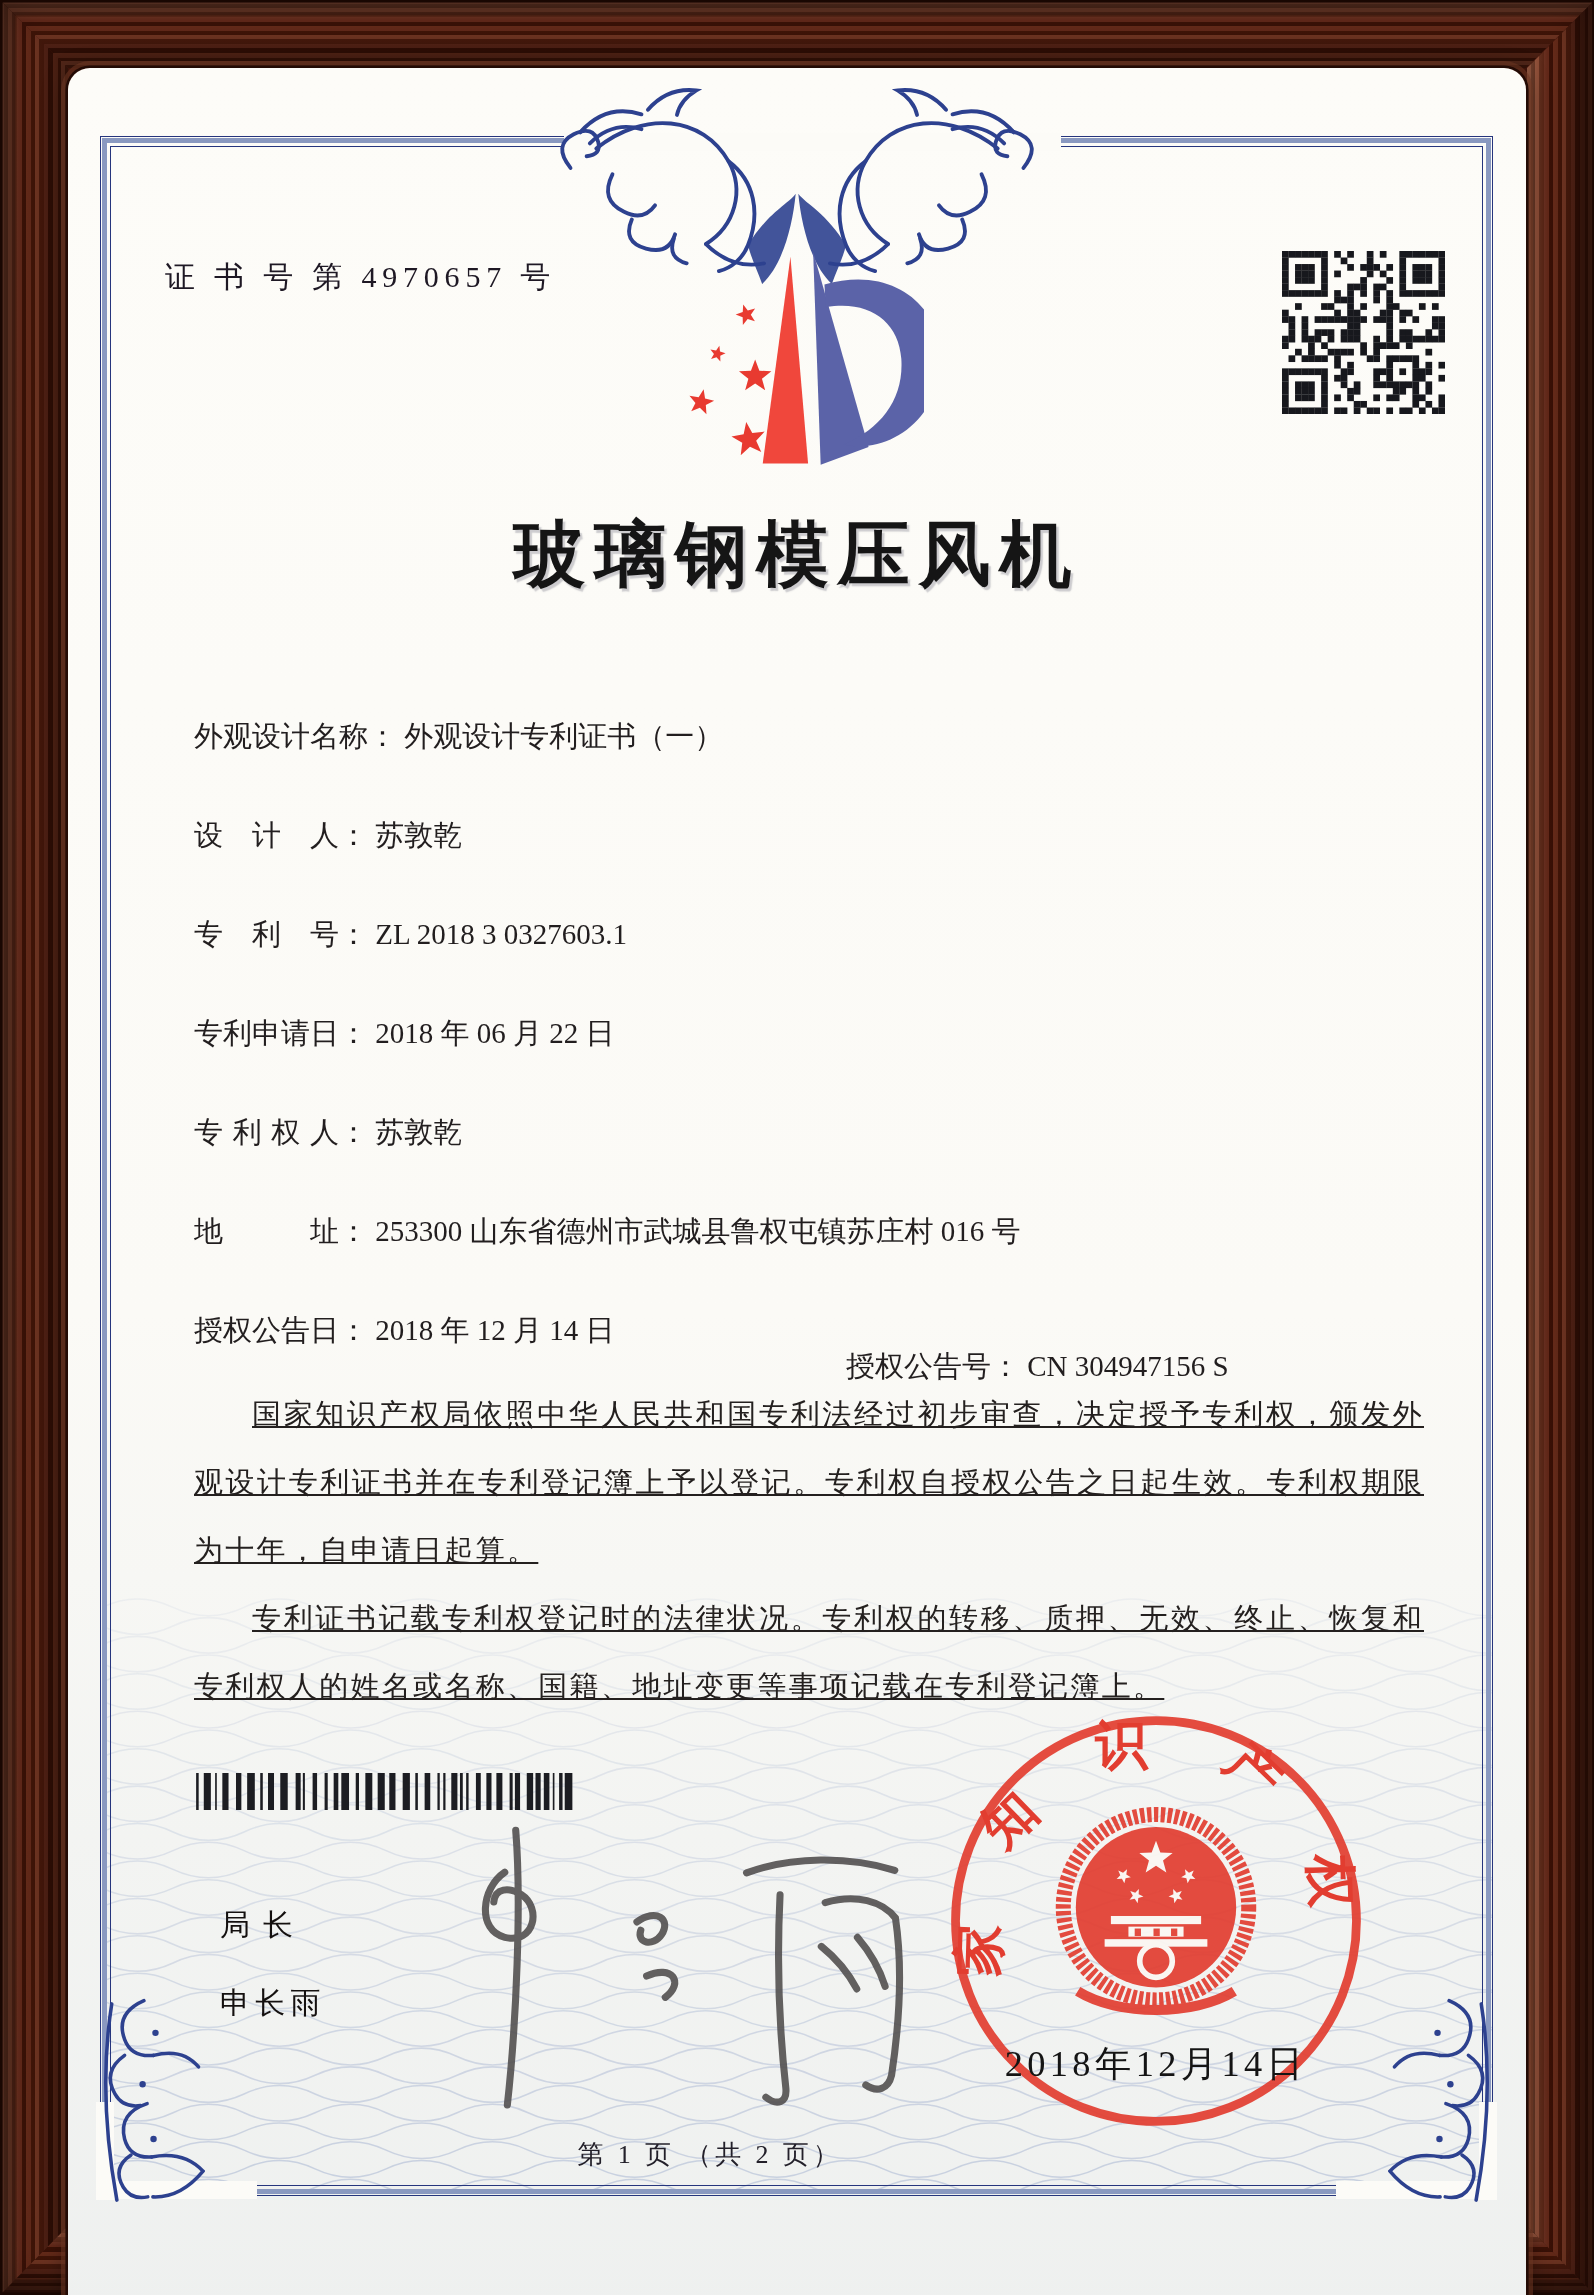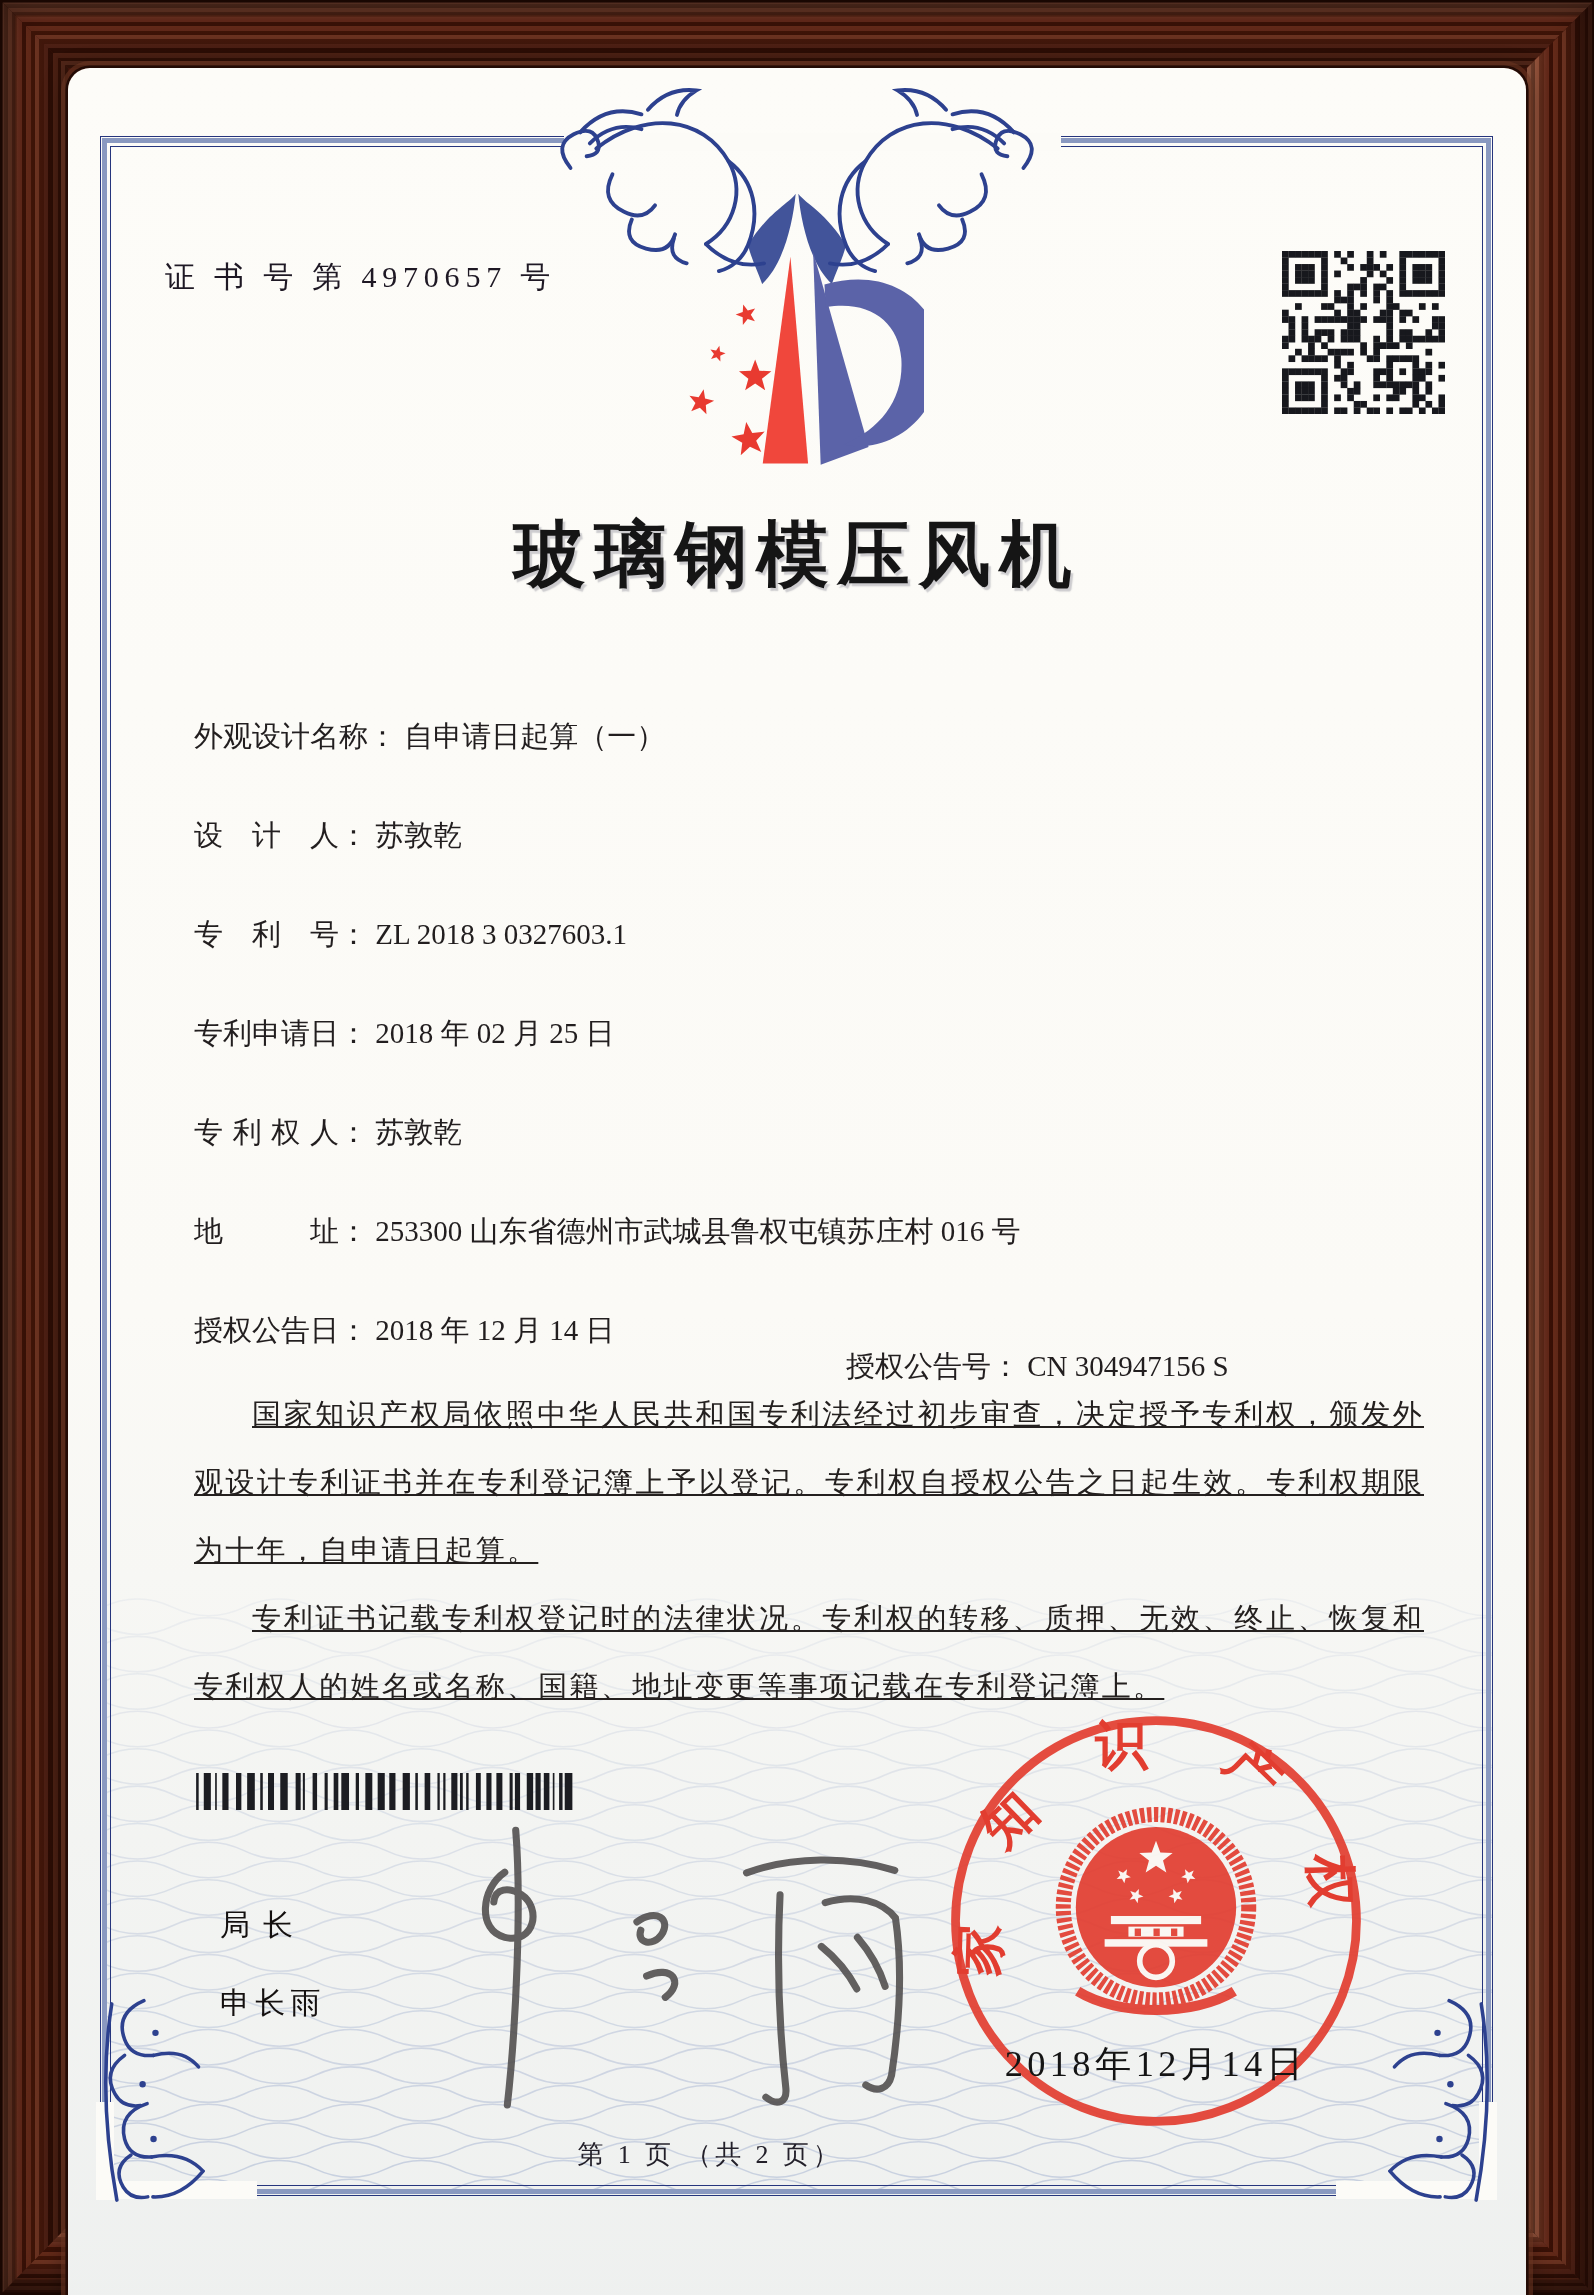--- a/index.html
+++ b/index.html
@@ -452,41 +452,41 @@
       <rect x="191.52" y="241.92000000000002" width="10.38" height="10.38" fill="#17181d"></rect>
       <rect x="211.68" y="241.92000000000002" width="10.38" height="10.38" fill="#17181d"></rect>
       <rect x="231.84" y="241.92000000000002" width="10.38" height="10.38" fill="#17181d"></rect>
       <rect x="241.92000000000002" y="241.92000000000002" width="10.38" height="10.38" fill="#17181d"></rect>
     </svg>
 
   <div class="title">玻璃钢模压风机</div>
 
   <div class="frow" style="top:649px;">
     <span>外观设计名称</span><span>：</span>
-    <span>自申请日起算（一）</span>
+    <span>外观设计专利证书（一）</span>
   </div>
   <div class="frow" style="top:748px;">
     <span class="jlabel">
         <span>设</span>
         <span>计</span>
         <span>人</span>
       </span><span>：</span>
     <span>苏敦乾</span>
   </div>
   <div class="frow" style="top:847px;">
     <span class="jlabel">
         <span>专</span>
         <span>利</span>
         <span>号</span>
       </span><span>：</span>
     <span>ZL 2018 3 0327603.1</span>
   </div>
   <div class="frow" style="top:946px;">
     <span>专利申请日</span><span>：</span>
-    <span>2018 年 02 月 25 日</span>
+    <span>2018 年 06 月 22 日</span>
   </div>
   <div class="frow" style="top:1045px;">
     <span class="jlabel">
         <span>专</span>
         <span>利</span>
         <span>权</span>
         <span>人</span>
       </span><span>：</span>
     <span>苏敦乾</span>
   </div>

